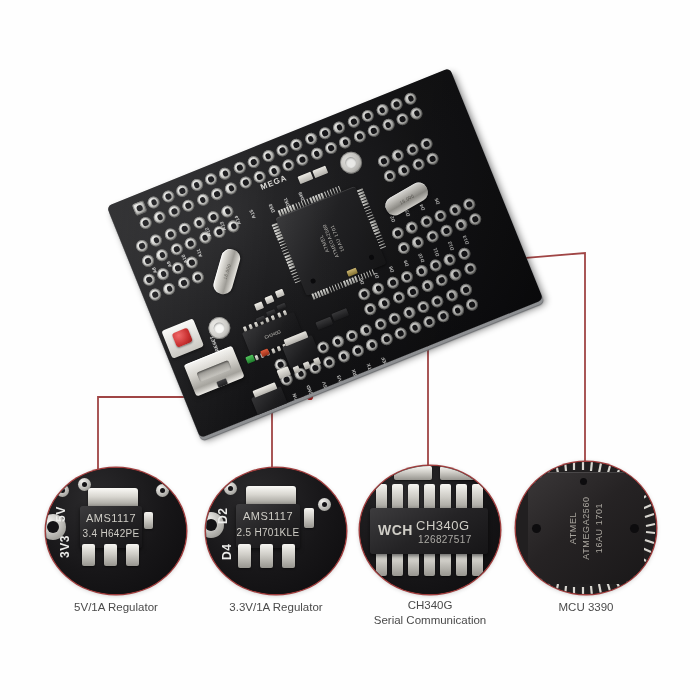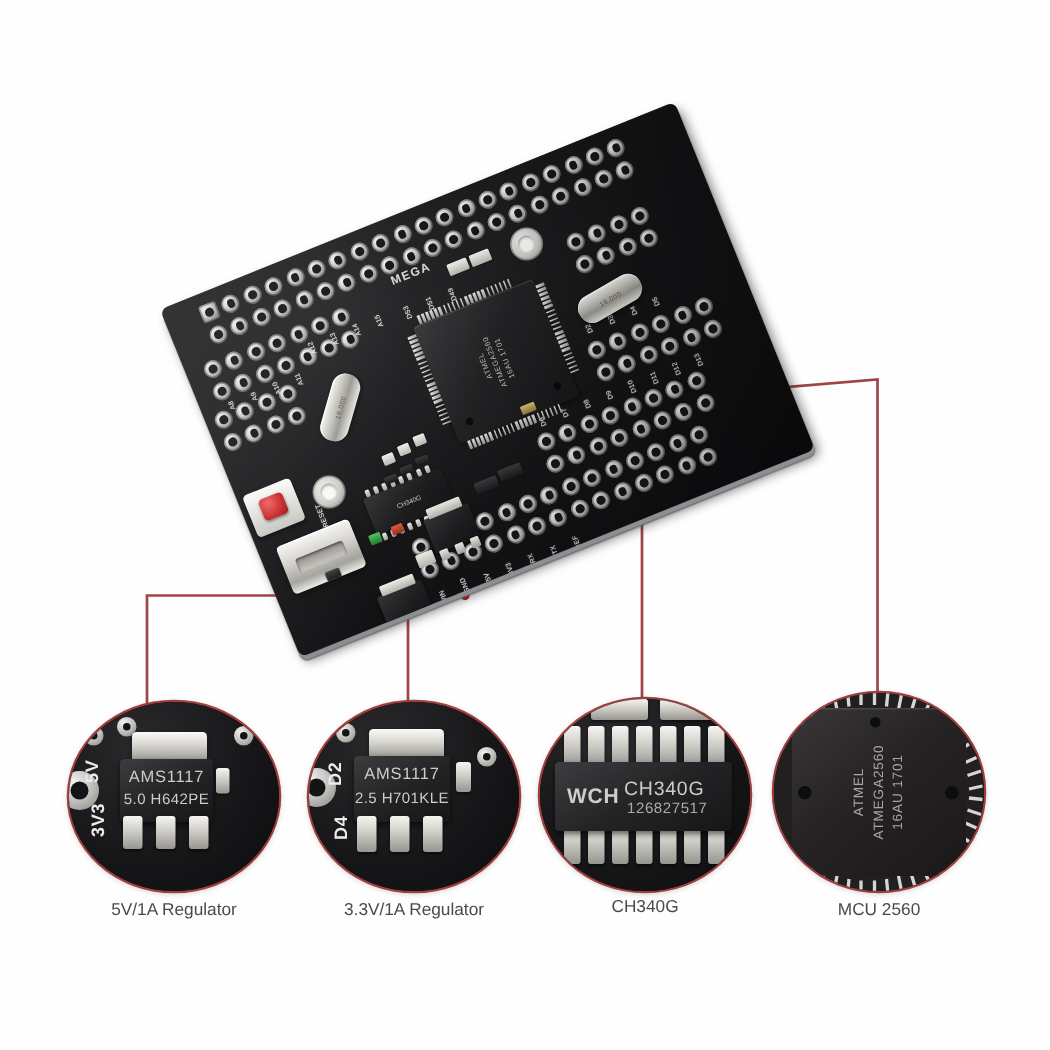--- a/index.html
+++ b/index.html
@@ -605,21 +605,21 @@
           </div>
         <div class="zpad" style="left:110px;top:16px;width:13px;height:13px;">
             <i></i>
           </div>
         <div class="zsilk" style="left:4px;top:18px;transform:rotate(-90deg);transform-origin:0 0;font-size:12px;">GND</div>
         <div class="zsilk" style="left:8px;top:54px;transform:rotate(-90deg);transform-origin:0 0;font-size:12px;">5V</div>
         <div class="zsilk" style="left:12px;top:90px;transform:rotate(-90deg);transform-origin:0 0;font-size:12px;">3V3</div>
         <div class="ztab" style="left:42px;top:20px;width:50px;height:24px;"></div>
         <div class="zbody" style="left:34px;top:38px;width:62px;height:42px;">
           <div class="t" style="top:6px;font-size:11px;letter-spacing:.5px;">AMS1117</div>
-          <div class="t" style="top:22px;font-size:10px;letter-spacing:.3px;">5.0  H642PE</div>
+          <div class="t" style="top:22px;font-size:10px;letter-spacing:.3px;">3.4  H642PE</div>
         </div>
         <div class="zlead" style="left:36px;top:76px;width:13px;height:22px;"></div>
         <div class="zlead" style="left:58px;top:76px;width:13px;height:22px;"></div>
         <div class="zlead" style="left:80px;top:76px;width:13px;height:22px;"></div>
         <div class="zlead" style="left:98px;top:44px;width:9px;height:17px;"></div>
       </div>
     </div>
     <div class="cap" style="left: 46px; top: 600px; width: 140px; color: rgb(74, 74, 74);">5V/1A Regulator</div>
   </div>
 
@@ -675,20 +675,21 @@
           <div class="t" style="left:8px;top:14px;right:auto;text-align:left;font-size:14px;font-weight:bold;letter-spacing:.5px;">WCH</div>
           <div class="t" style="left:46px;top:10px;right:auto;text-align:left;font-size:13px;letter-spacing:.5px;">CH340G</div>
           <div class="t" style="left:48px;top:26px;right:auto;text-align:left;font-size:10px;letter-spacing:.4px;opacity:.8;">126827517</div>
         </div>
         <div class="zlead" style="left:34px;top:0px;width:38px;height:14px;"></div>
         <div class="zlead" style="left:80px;top:0px;width:38px;height:14px;"></div>
       </div>
     </div>
     <div class="cap" style="left: 360px; top: 598px; width: 140px; color: rgb(74, 74, 74);">
       <div>CH340G</div>
+      <div>Serial Communication</div>
     </div>
   </div>
 
   <div class="callout">
     <div class="circle" style="left:516px;top:462px;width:140px;height:132px;">
       <div class="inner">
         <div class="zpcb" style="background:#211f20;"></div>
         <svg width="140" height="132" viewBox="0 0 140 132" style="position:absolute;left:0;top:0;">
           <g stroke="#d8d6d0" stroke-width="2.2">
             <line x1="22" y1="8" x2="26" y2="17"></line>
@@ -749,16 +750,16 @@
             <div>ATMEL</div>
             <div>ATMEGA2560</div>
             <div>16AU  1701</div>
           </div>
         </div>
         <div style="position:absolute;left:16px;top:62px;width:9px;height:9px;border-radius:50%;background:#0d0c0e;"></div>
         <div style="position:absolute;left:114px;top:62px;width:9px;height:9px;border-radius:50%;background:#0d0c0e;"></div>
         <div style="position:absolute;left:64px;top:16px;width:7px;height:7px;border-radius:50%;background:#0d0c0e;"></div>
       </div>
     </div>
-    <div class="cap" style="left: 516px; top: 600px; width: 140px; color: rgb(74, 74, 74);">MCU 2560</div>
+    <div class="cap" style="left: 516px; top: 600px; width: 140px; color: rgb(74, 74, 74);">MCU 3390</div>
   </div>
 
 </div>
 
 </body></html>

